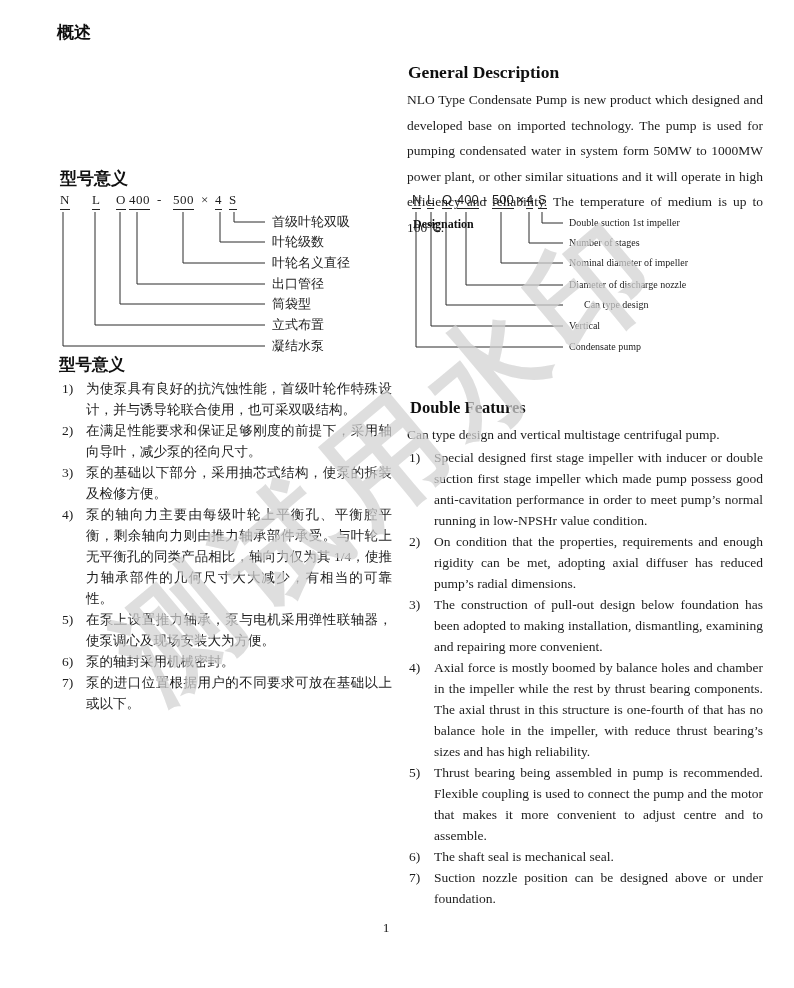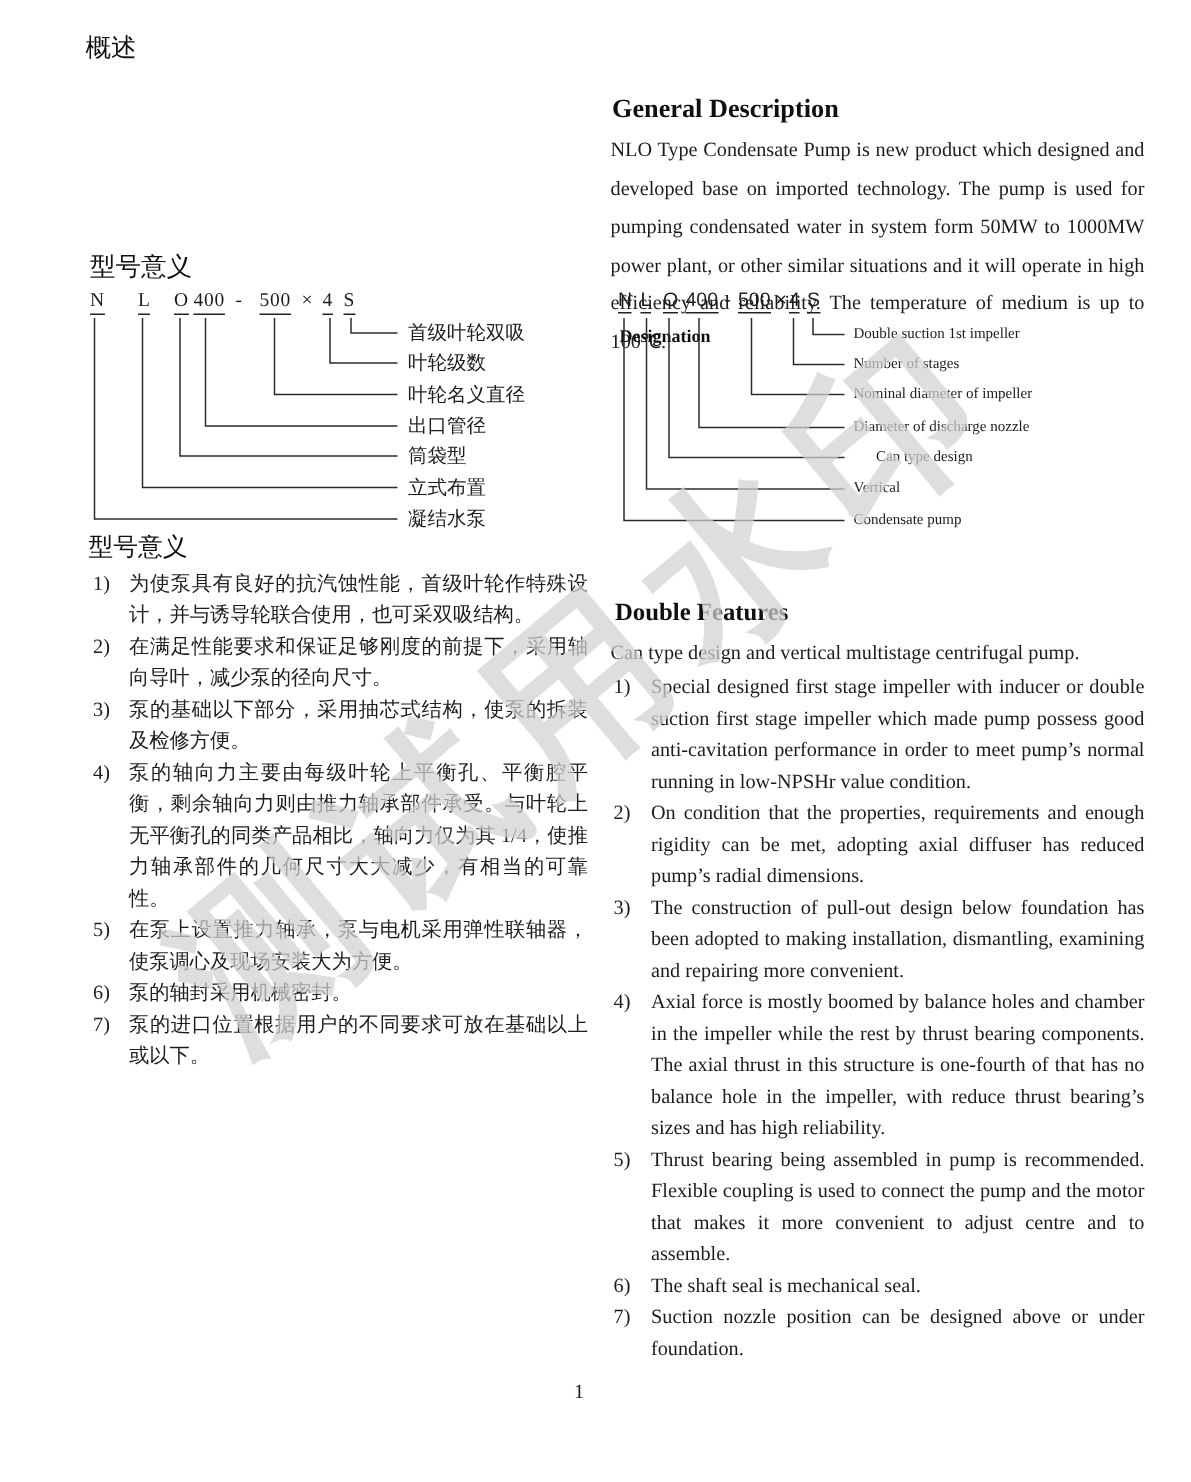--- a/index.html
+++ b/index.html
@@ -2,21 +2,21 @@
 <html><head>
 <meta charset="utf-8">
 <style>
   html,body { margin:0; padding:0; background:#ffffff; }
   .page {
     position:relative; width:794px; height:988px; background:#ffffff;
     font-family:"Liberation Serif", serif; color:#1c1c1c; overflow:hidden;
   }
   .sec { position:absolute; }
   h2 { margin:0; padding:0; color:#101010; }
-  .h-cn { font-family:"DejaVu Sans","Liberation Sans",sans-serif; font-weight:normal; font-size:17px; line-height:24px; }
+  .h-cn { font-family:"DejaVu Sans","Liberation Sans",sans-serif; font-weight:bold; font-size:17px; line-height:24px; }
   .h-en { font-family:"Liberation Serif",serif; font-weight:bold; font-size:17.5px; line-height:24px;margin-top:44px; }
   .body-lg { font-size:13.5px; line-height:25.5px; text-align:justify; margin-top:3px; }
   .intro { font-size:13.5px; line-height:22px; margin-top:4px; }
   .list { margin-top:1px; }
   .li { display:flex; margin:0; }
   .li .num { flex:none; font-size:13.5px; line-height:21px; }
   .li .txt { flex:1; font-size:13.5px; line-height:21px; text-align:justify; }
   .list-cn { margin-left:22px; } .list-cn .num { width:24px; }
   .list-en { margin-left:2px; }  .list-en .num { width:25px; }
   

